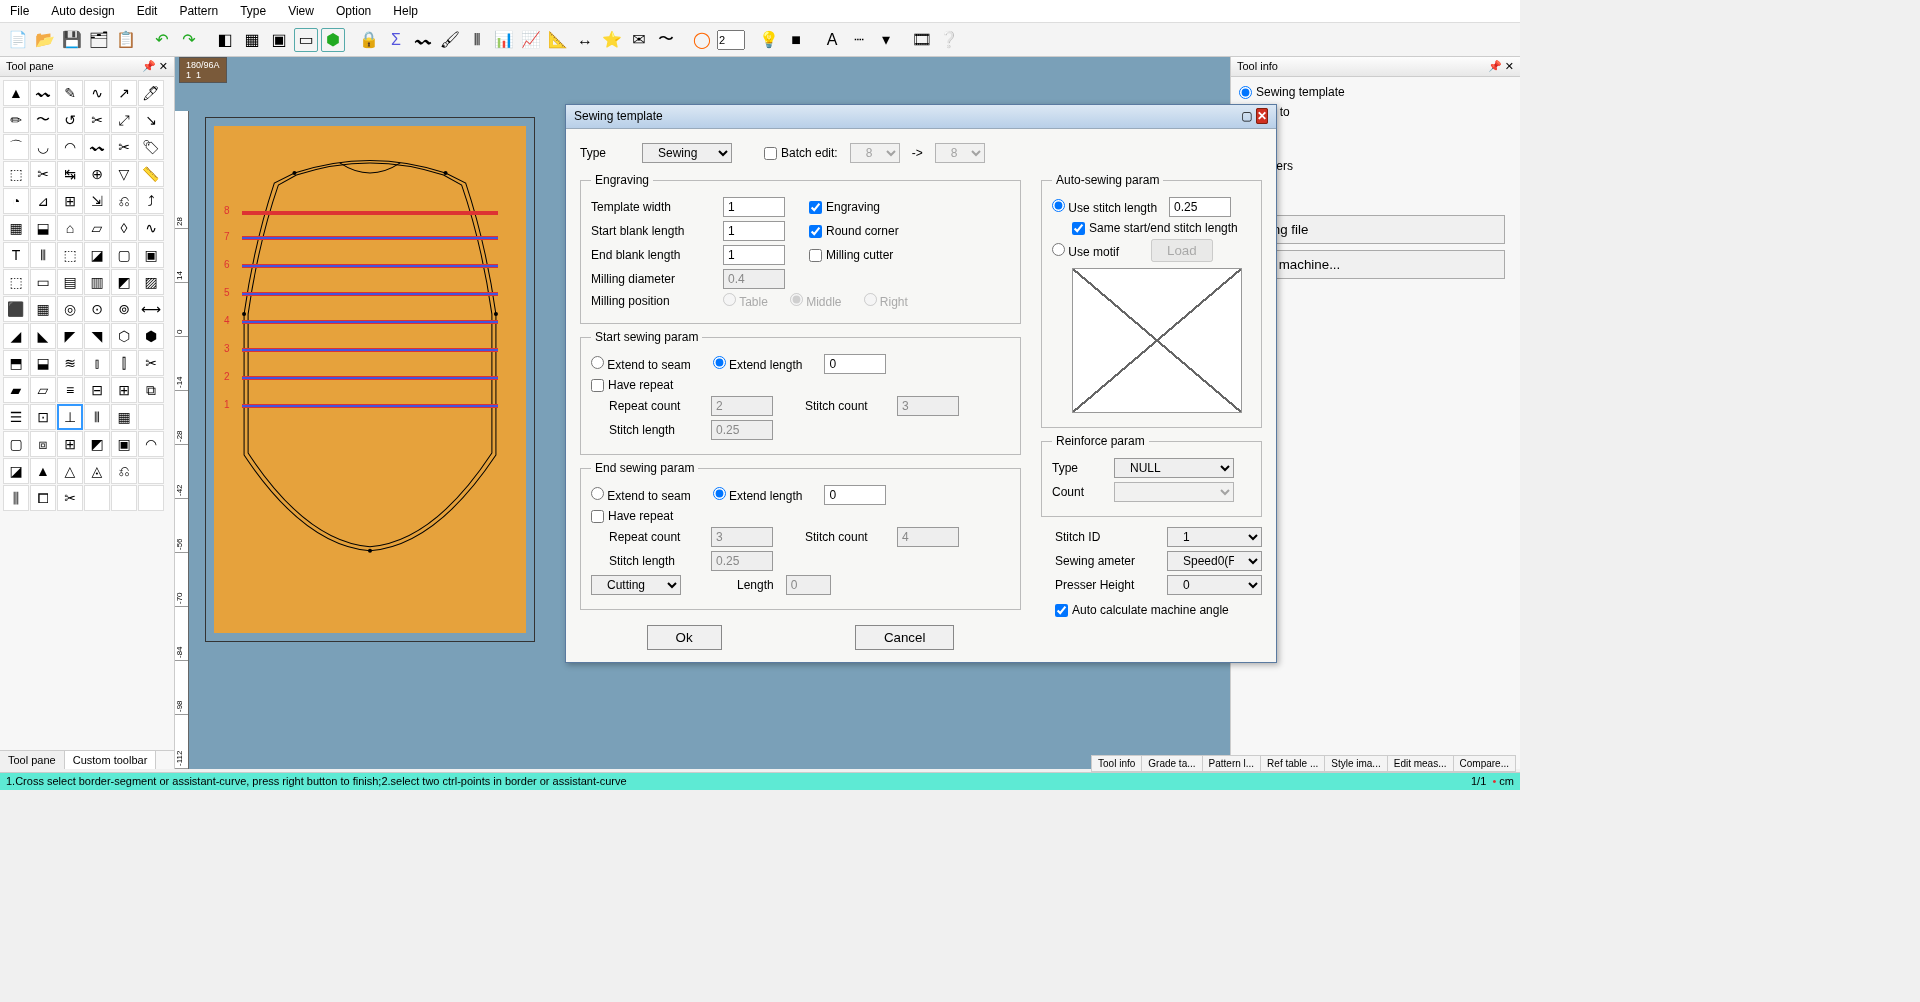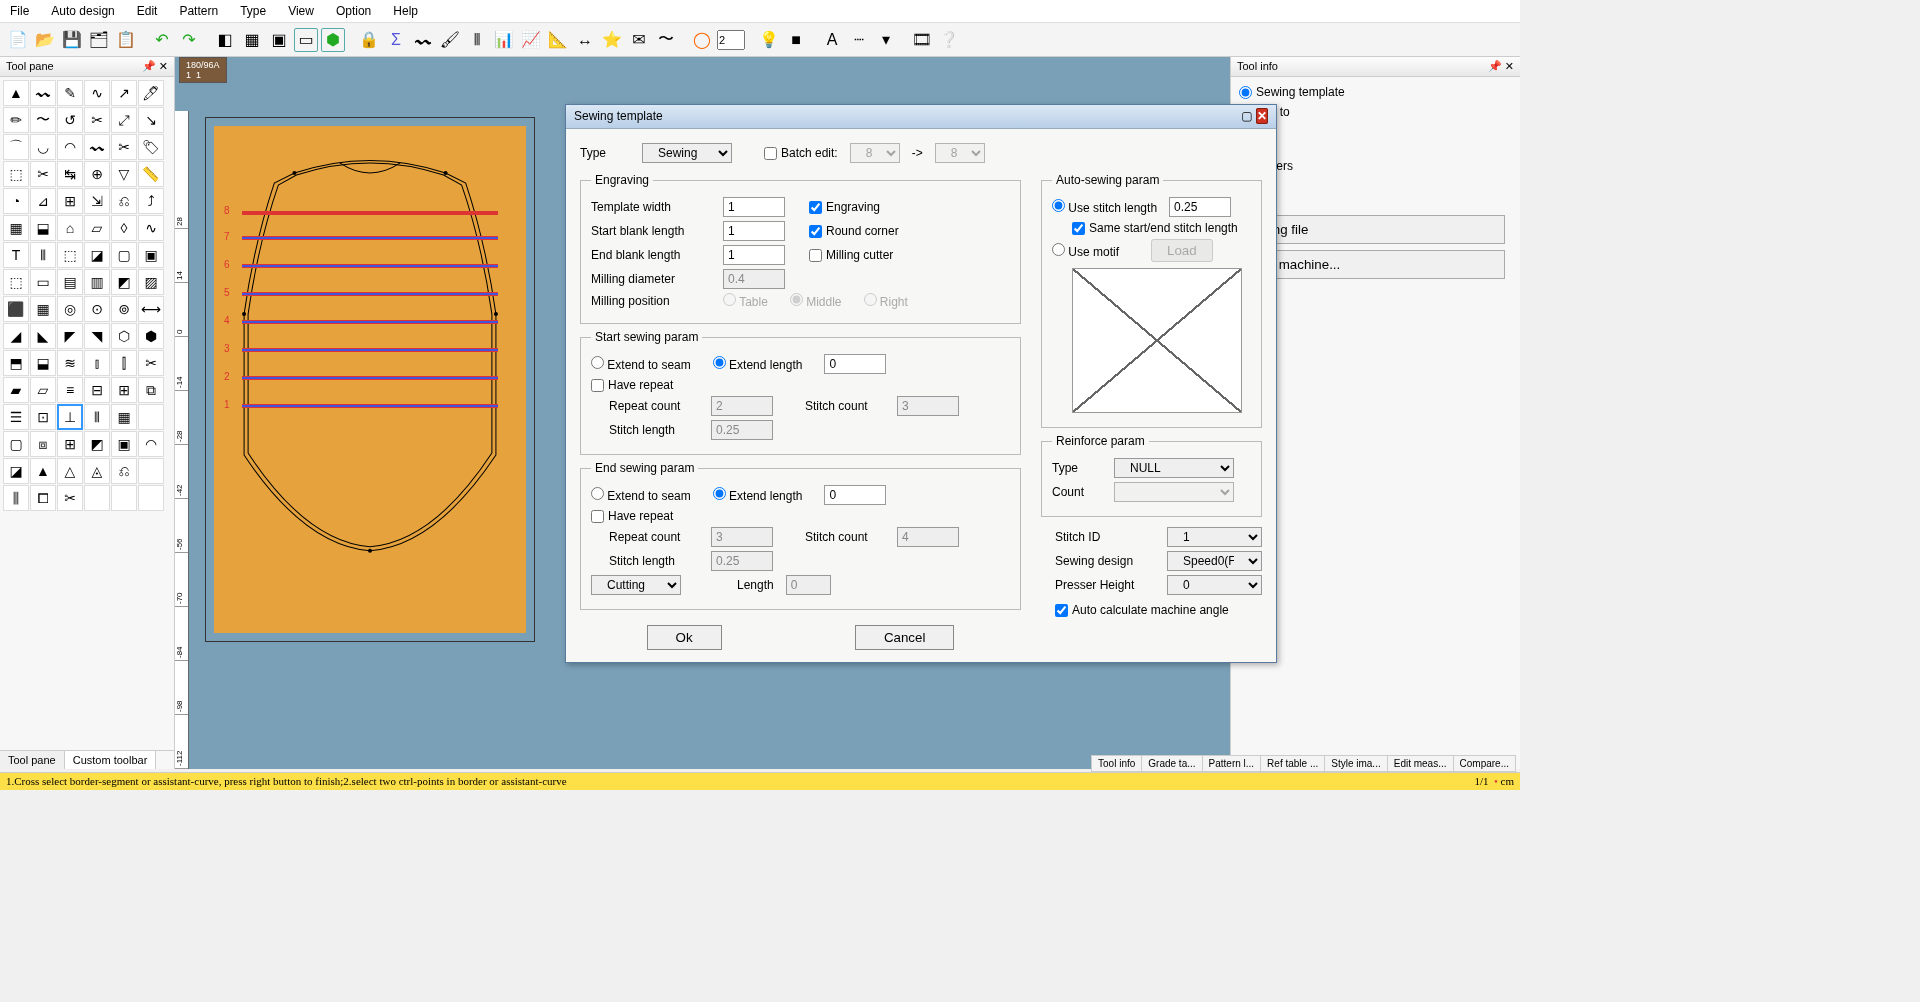--- a/index.html
+++ b/index.html
@@ -164,27 +164,26 @@
   position: absolute;
   bottom: 18px; right: 4px;
   display: flex;
   font-size: 10px;
 }
 .status-tabs span { padding: 2px 6px; border: 1px solid #ccc; background: #f4f4f4; margin-left: -1px; }
 .status-bar {
   position: absolute;
   bottom: 0; left: 0; right: 0;
   height: 18px;
-  background: #fde047;
+  background: #5eead4;
   border-top: 1px solid #ccc;
   font-size: 11px;
   padding: 2px 6px;
   display: flex;
   justify-content: space-between;
-  font-family: Liberation Serif, serif;
 }
 
 
 .dialog {
   position: absolute;
   top: 104px; left: 565px;
   width: 712px;
   background: #f7f7f5;
   border: 1px solid #5a7aa0;
   box-shadow: 2px 2px 6px rgba(0,0,0,.3);
@@ -677,21 +676,21 @@
             <span style="width:50px">Count</span>
             <select disabled="" style="width:120px"><option></option></select>
           </div>
       </fieldset>
 
       <div class="row" style="margin-top:10px">
           <span style="width:100px;margin-left:14px">Stitch ID</span>
           <select style="width:95px"><option>1</option></select>
         </div>
       <div class="row">
-          <span style="width:100px;margin-left:14px">Sewing design</span>
+          <span style="width:100px;margin-left:14px">Sewing ameter</span>
           <select style="width:95px"><option>Speed0(Fast)</option></select>
         </div>
       <div class="row">
           <span style="width:100px;margin-left:14px">Presser Height</span>
           <select style="width:95px"><option>0</option></select>
         </div>
       <label class="ck" style="margin:8px 0 0 14px">
           <input type="checkbox" checked="" style=""> 
           <span>Auto calculate machine angle</span>
         </label>

